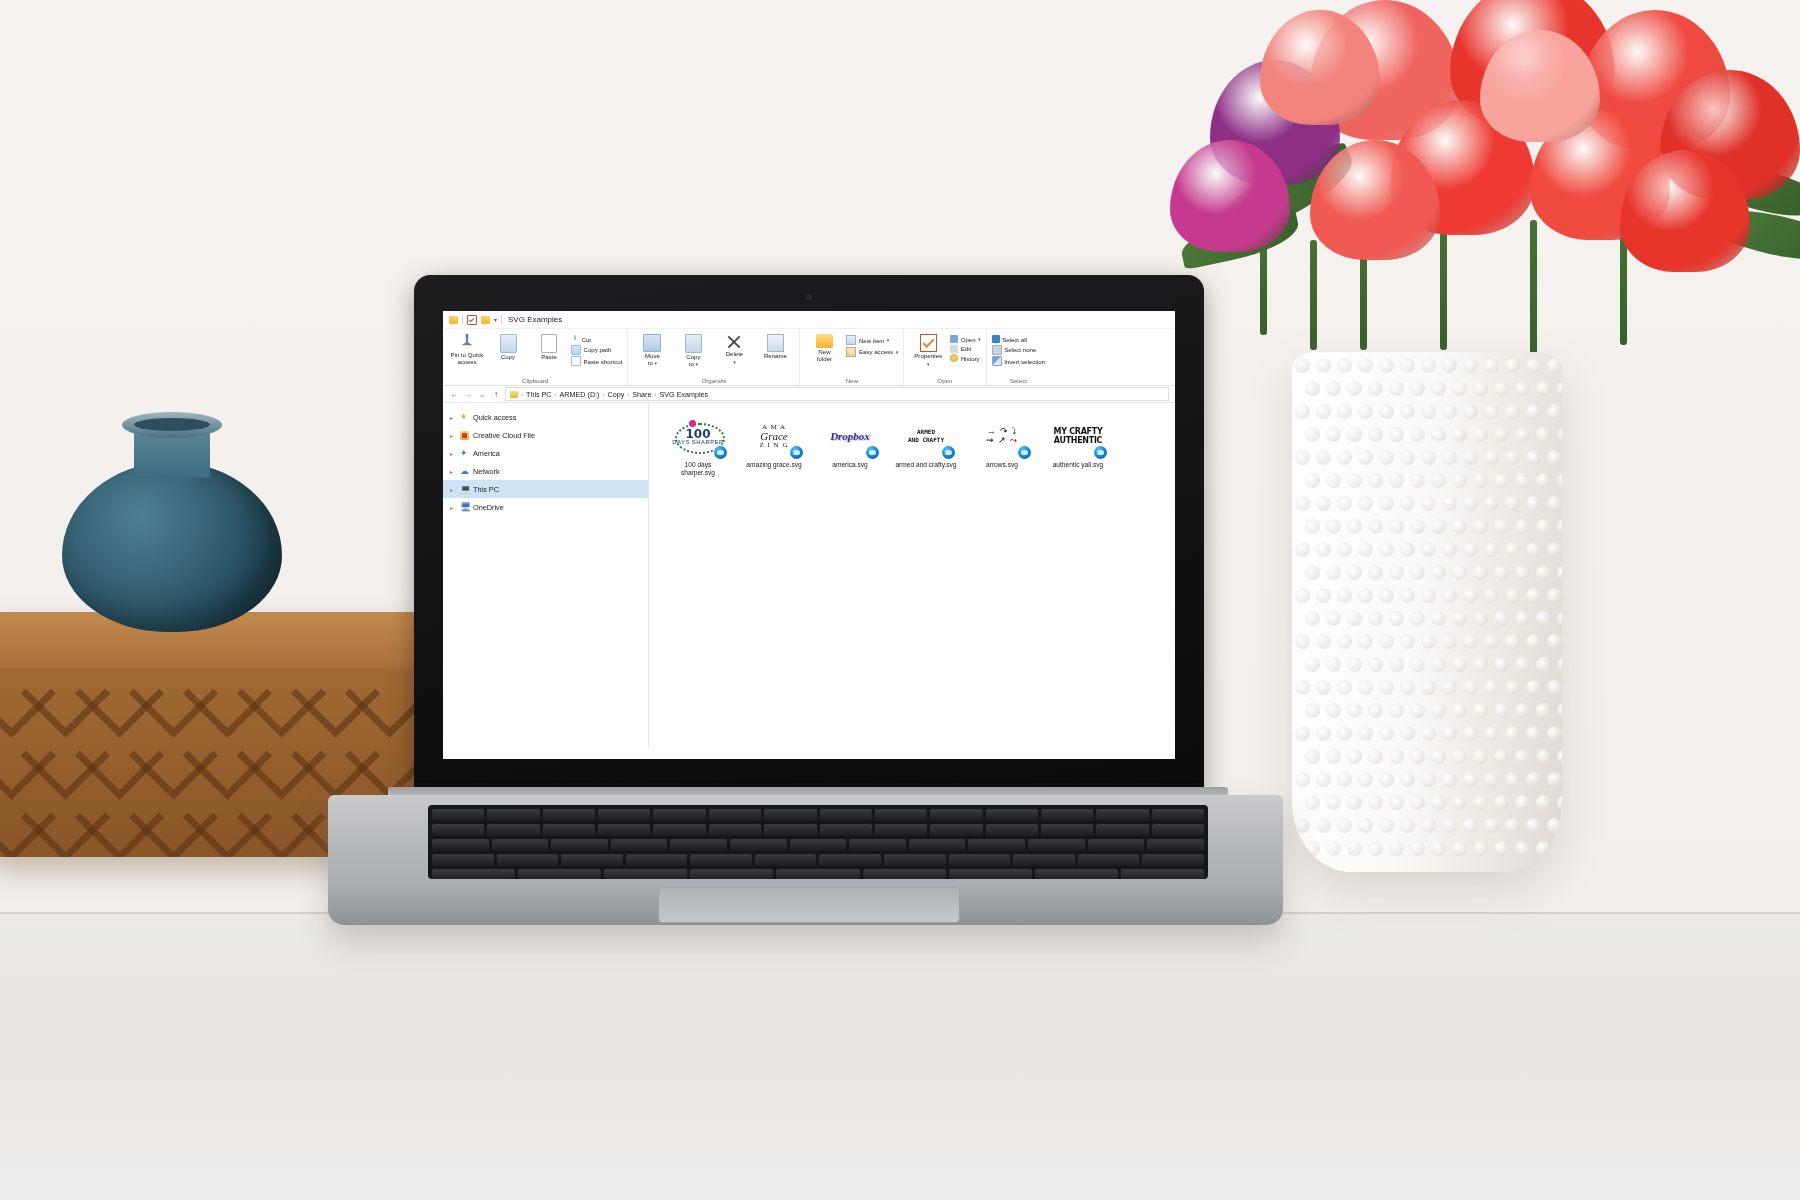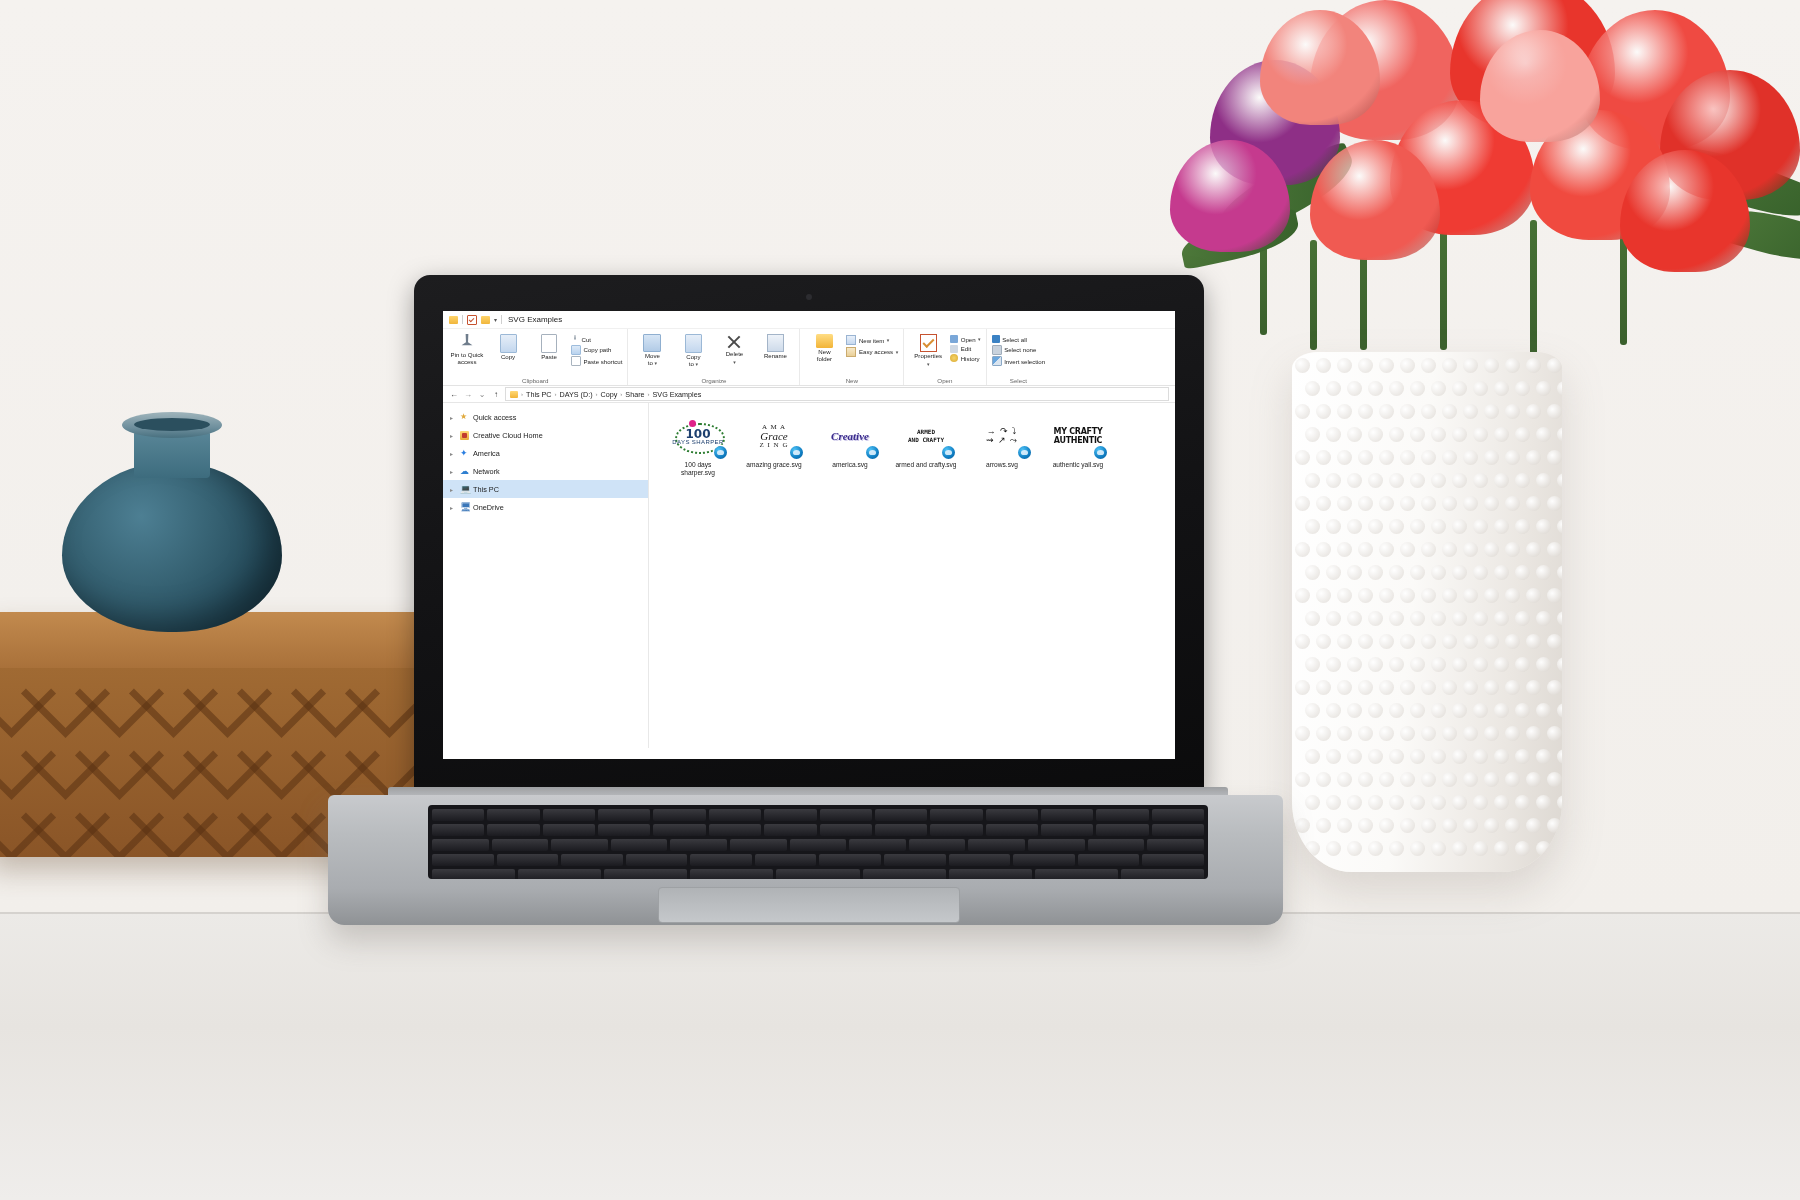--- a/index.html
+++ b/index.html
@@ -645,41 +645,41 @@
           <div class="addrbar">
             <span class="navbtn on">←</span>
             <span class="navbtn">→</span>
             <span class="navbtn">⌄</span>
             <span class="navbtn on">↑</span>
             <div class="crumbbox">
               <span class="crumbico"></span>
               <span class="crumbsep">›</span>
               <span class="crumb">This PC</span>
               <span class="crumbsep">›</span>
-              <span class="crumb">DAYS (D:)</span>
+              <span class="crumb">ARMED (D:)</span>
               <span class="crumbsep">›</span>
               <span class="crumb">Copy</span>
               <span class="crumbsep">›</span>
               <span class="crumb">Share</span>
               <span class="crumbsep">›</span>
               <span class="crumb">SVG Examples</span>
             </div>
           </div>
 
           <div class="body">
             <div class="nav">
               <div class="navitem">
                 <span class="chev2">▸</span>
                 <span class="nico ni-star">★</span>
                 <span>Quick access</span>
               </div>
               <div class="navitem">
                 <span class="chev2">▸</span>
                 <span class="nico ni-cc"></span>
-                <span>Creative Cloud Home</span>
+                <span>Creative Cloud File</span>
               </div>
               <div class="navitem">
                 <span class="chev2">▸</span>
                 <span class="nico ni-drop">✦</span>
                 <span>America</span>
               </div>
               <div class="navitem">
                 <span class="chev2">▸</span>
                 <span class="nico ni-one">☁</span>
                 <span>Network</span>
@@ -719,21 +719,21 @@
                       <div class="mid">Grace</div>
                       <div class="top">Z I N G</div>
                     </div>
                     <span class="edgebadge"></span>
                   </div>
                   <div class="fname">amazing grace.svg</div>
                 </div>
 
                 <div class="fitem">
                   <div class="thumb">
-                    <div class="art aamerica">Creative</div>
+                    <div class="art aamerica">Dropbox</div>
                     <span class="edgebadge"></span>
                   </div>
                   <div class="fname">america.svg</div>
                 </div>
 
                 <div class="fitem">
                   <div class="thumb">
                     <div class="art aarmed">
                       <div>ARMED</div>
                       <div>AND CRAFTY</div>

